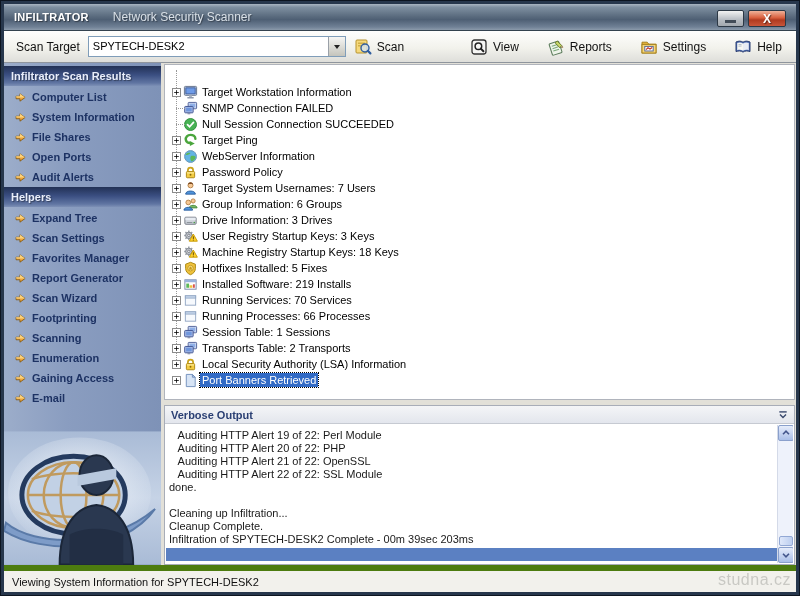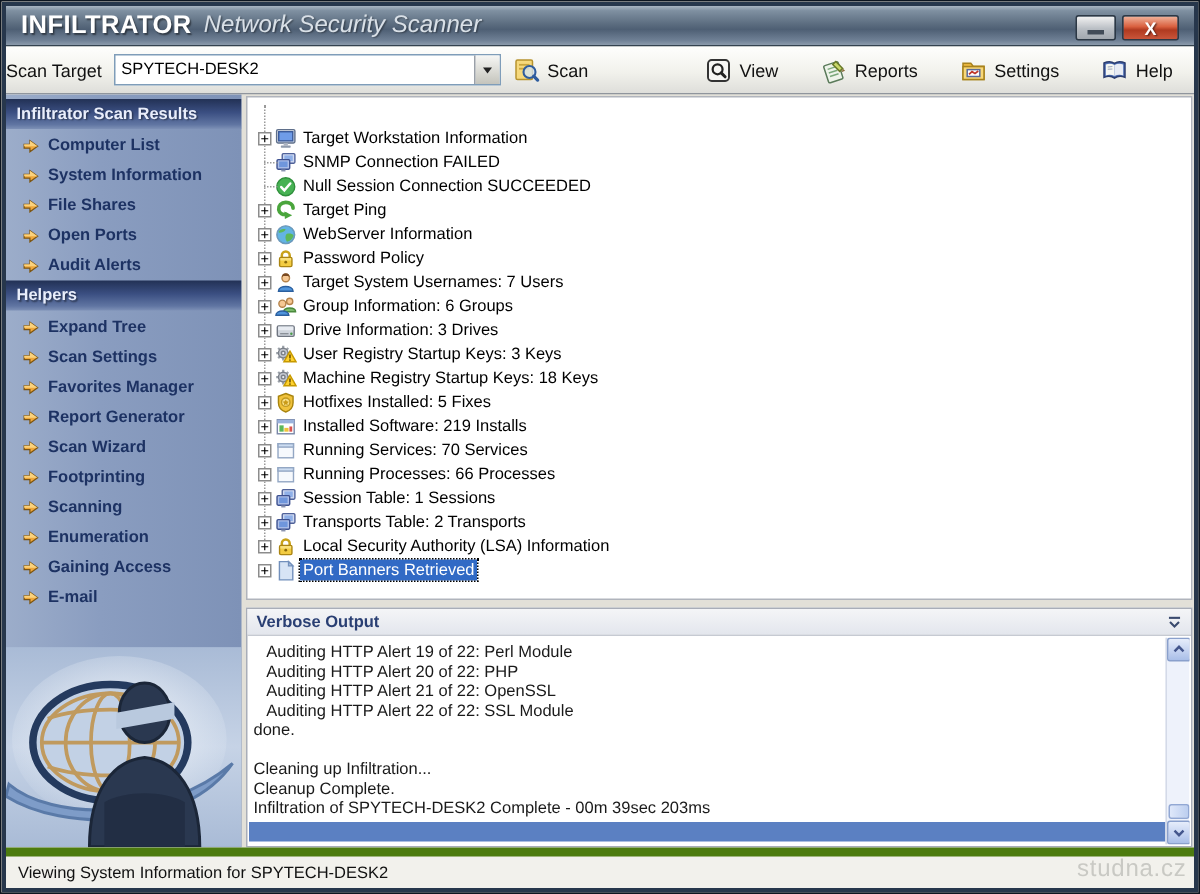--- a/index.html
+++ b/index.html
@@ -4,33 +4,33 @@
 <style>
   * { margin:0; padding:0; box-sizing:border-box; }
   html,body { width:800px; height:596px; font-family:"Liberation Sans", sans-serif; background:#505050; }
   .window { position:relative; width:800px; height:596px; background:#e6e4dc;
             border:1px solid #0d1520; outline:none; box-shadow:inset 0 0 0 3px #27374c; overflow:hidden; }
 
   
   .titlebar { position:absolute; left:3px; top:3px; right:3px; height:27px;
     background:linear-gradient(180deg,#a9b5c2 0%,#7f90a1 12%,#5a6b7e 48%,#4e5f74 60%,#6f8095 88%,#8b9aab 100%);
     border-bottom:1px solid #33424f; display:flex; align-items:center; }
-  .title-text { margin-left:10px; font-size:17px; font-weight:bold; color:#ffffff; text-shadow:1px 1px 1px rgba(0,0,0,.45); letter-spacing:.3px; }
-  .subtitle-text { margin-left:8px; font-size:16px; font-style:italic; color:#d9e0e7; text-shadow:1px 1px 1px rgba(0,0,0,.35); }
+  .title-text { margin-left:10px; font-size:11px; font-weight:bold; color:#ffffff; text-shadow:1px 1px 1px rgba(0,0,0,.45); letter-spacing:.3px; }
+  .subtitle-text { margin-left:24px; font-size:12px; color:#d9e0e7; text-shadow:1px 1px 1px rgba(0,0,0,.35); }
   .win-btn { position:absolute; top:6px; height:17px; border:1px solid #2c3845; border-radius:2px; cursor:default; }
   .btn-min { right:52px; width:27px; background:linear-gradient(180deg,#f2f2f2,#b9bec4 55%,#a2a8af); }
   .btn-min .glyph { position:absolute; left:7px; bottom:3px; width:11px; height:3px; background:#424c58; }
   .btn-close { right:10px; width:38px; background:linear-gradient(180deg,#f0b29a,#d9603f 45%,#b03a20 60%,#c9553a); }
   .btn-close .glyph { position:absolute; left:0; top:0; width:100%; height:100%; color:#fff; font-weight:bold; font-size:12px; text-align:center; line-height:16px; text-shadow:1px 1px 1px rgba(0,0,0,.5); }
 
   
   .toolbar { position:absolute; left:3px; top:30px; right:3px; height:32px;
     background:linear-gradient(180deg,#fefefd 0%,#f2f2ec 55%,#dededa 100%);
     border-bottom:1px solid #8f959d; display:flex; align-items:center; }
-  .tb-label { font-size:12px; color:#111; }
+  .tb-label { margin-left:12px; font-size:12px; color:#111; }
   .combo { margin-left:8px; width:258px; height:21px; background:#fff; border:1px solid #7f9db9; display:flex; position:relative; }
   .combo-value { flex:1; font-size:11px; line-height:19px; padding-left:4px; color:#000; overflow:hidden; }
   .combo-btn { width:17px; height:19px; background:linear-gradient(180deg,#f6f6f4,#d8d8d2 60%,#c4c4bc); border-left:1px solid #9aa0a8; display:flex; align-items:center; justify-content:center; }
   .combo-arrow { width:0; height:0; border-left:3.5px solid transparent; border-right:3.5px solid transparent; border-top:4px solid #222; }
   .tb-action { display:flex; align-items:center; gap:5px; font-size:12px; color:#111; cursor:default; }
   .tb-scan { margin-left:8px; }
   .tb-actions { position:absolute; left:466px; display:flex; align-items:center; gap:28px; }
   .tb-icon svg { width:18px; height:18px; display:block; }
 
   

